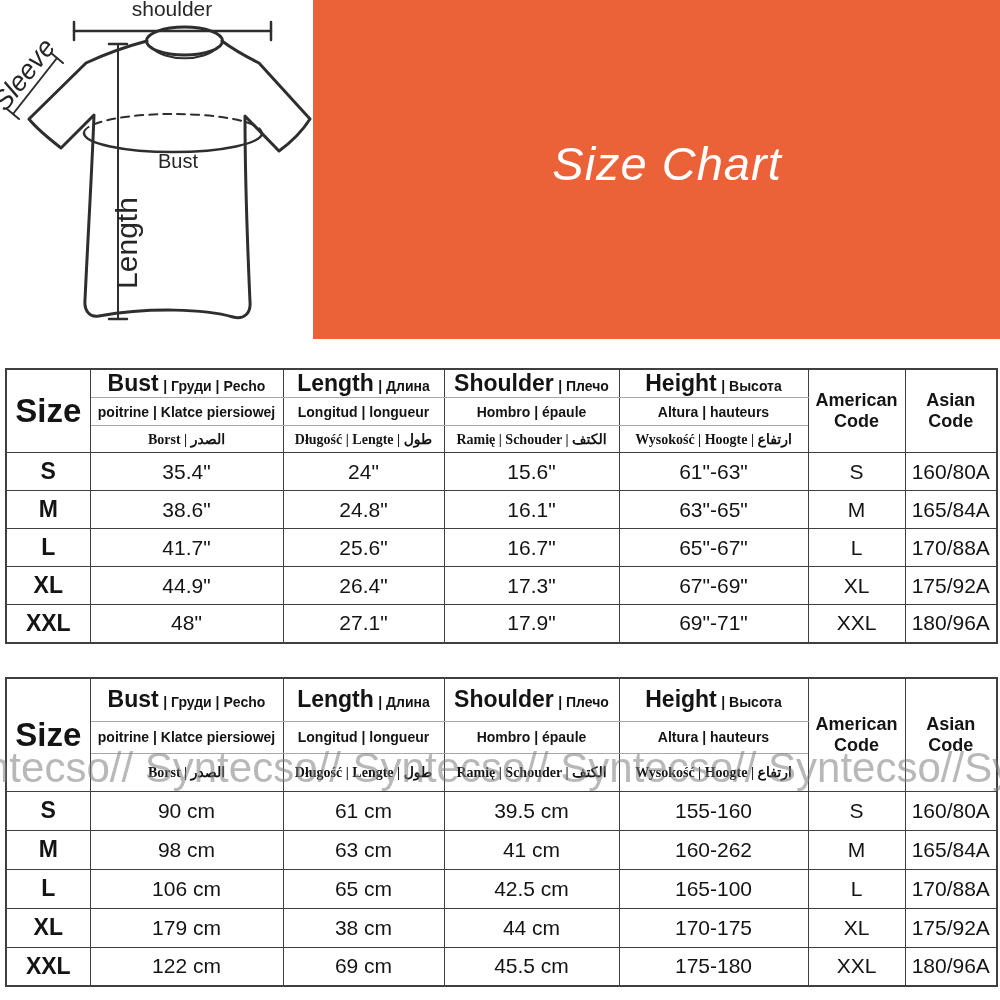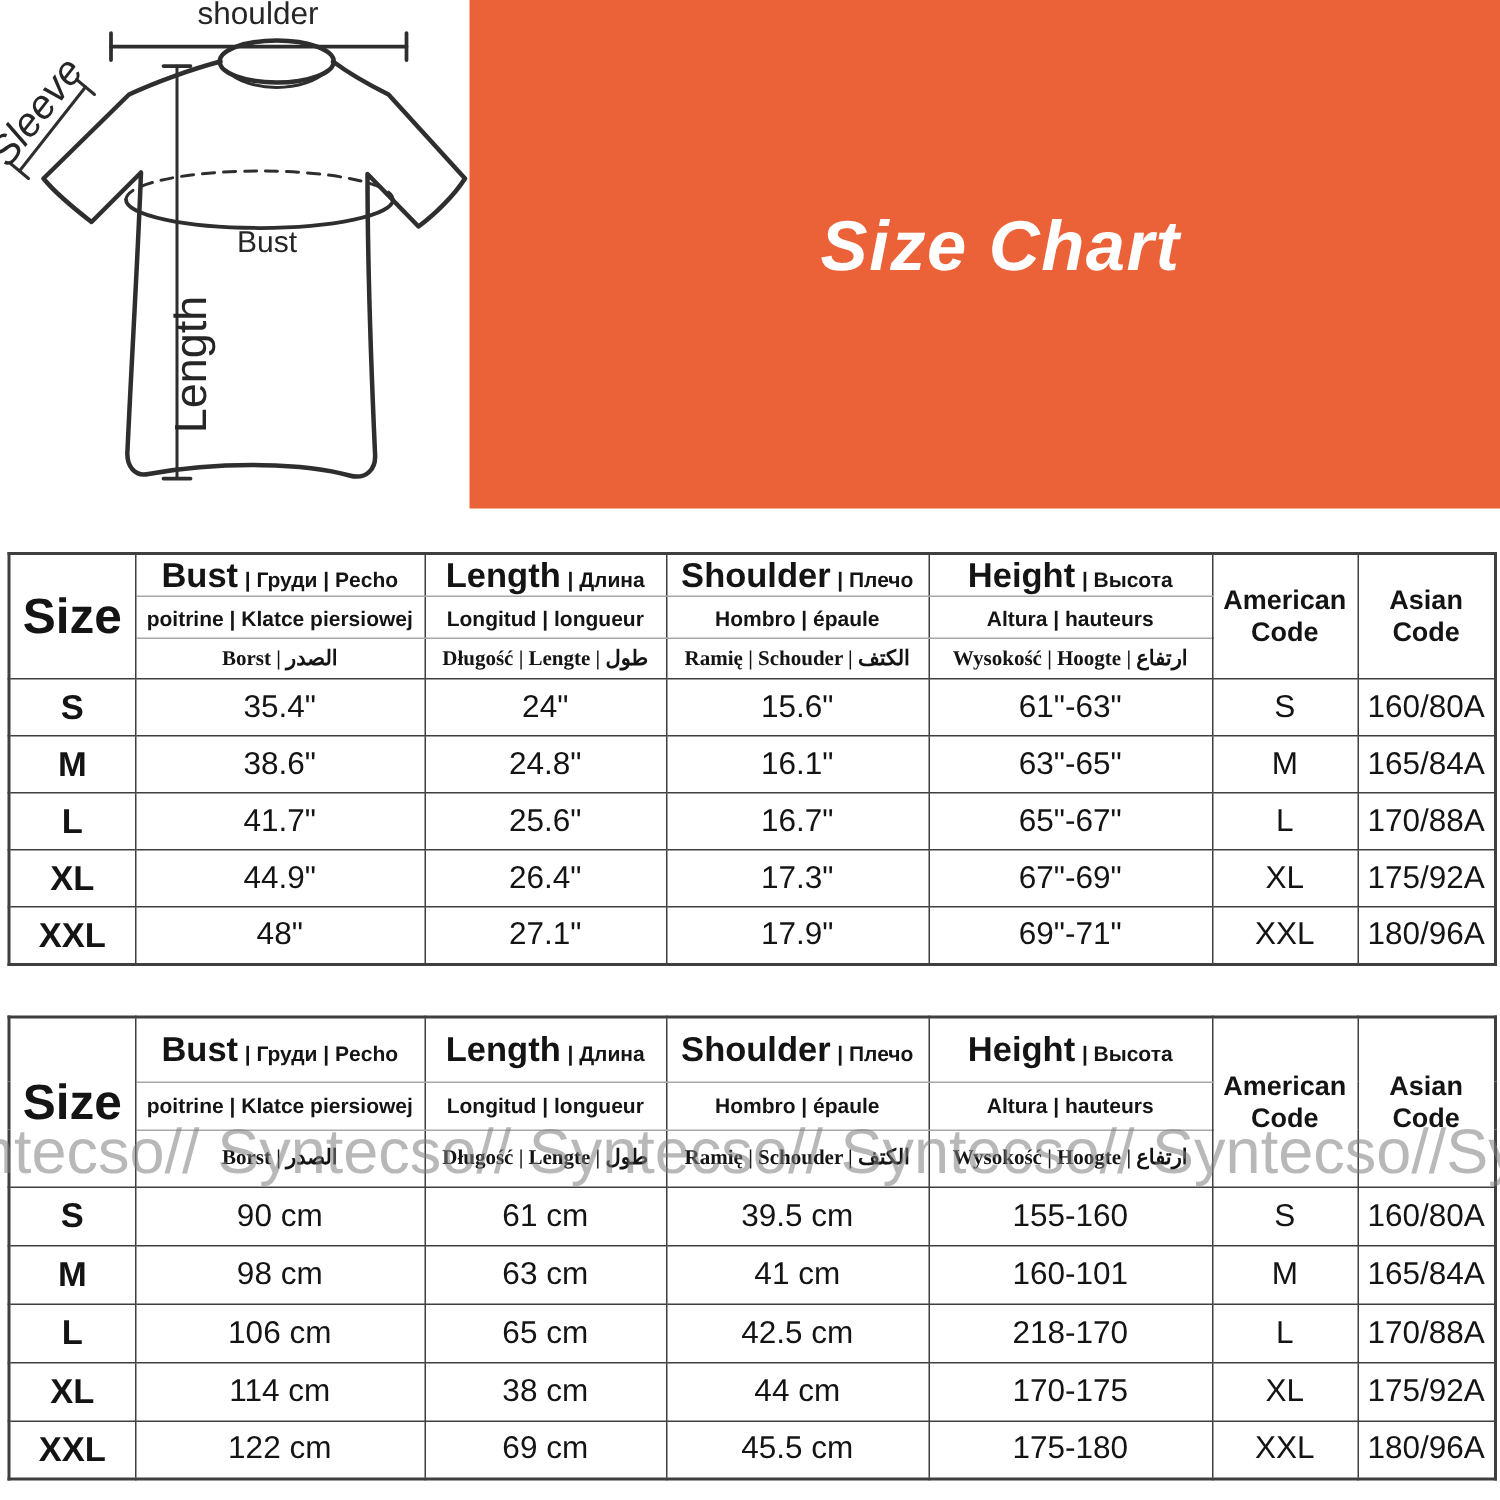--- a/index.html
+++ b/index.html
@@ -2,21 +2,21 @@
 <html><head>
 <meta charset="utf-8">
 <style>
   html,body{margin:0;padding:0;}
   body{width:1000px;height:1000px;background:#ffffff;font-family:"Liberation Sans",sans-serif;}
   .page{position:relative;width:1000px;height:1000px;overflow:hidden;background:#ffffff;padding-left:11px;}
 
   
   .banner{position:absolute;left:313px;top:0;width:687px;height:339px;background:#EB6239;
           display:flex;align-items:center;justify-content:center;}
-  .banner-title{color:#ffffff;font-size:47px;font-weight:bold;font-style:italic;
+  .banner-title{color:#ffffff;font-size:47px;font-weight:normal;font-style:italic;
                 letter-spacing:1px;transform:translateY(-6px);margin-left:21px;}
 
   
   .diagram{position:absolute;left:0;top:0;width:320px;height:352px;}
   .diagram svg{display:block;}
   .sketch{stroke:#2e2e2e;fill:none;stroke-linecap:round;stroke-linejoin:round;}
   .dlabel{fill:#262626;}
 
   
   table.size-table{position:absolute;left:5px;width:991px;table-layout:fixed;
@@ -225,36 +225,36 @@
         <td class="val">39.5 cm</td>
         <td class="val">155-160</td>
         <td class="val">S</td>
         <td class="val">160/80A</td>
       </tr>
       <tr class="datarow">
         <td class="sz">M</td>
         <td class="val">98 cm</td>
         <td class="val">63 cm</td>
         <td class="val">41 cm</td>
-        <td class="val">160-101</td>
+        <td class="val">160-262</td>
         <td class="val">M</td>
         <td class="val">165/84A</td>
       </tr>
       <tr class="datarow">
         <td class="sz">L</td>
         <td class="val">106 cm</td>
         <td class="val">65 cm</td>
         <td class="val">42.5 cm</td>
-        <td class="val">218-170</td>
+        <td class="val">165-100</td>
         <td class="val">L</td>
         <td class="val">170/88A</td>
       </tr>
       <tr class="datarow">
         <td class="sz">XL</td>
-        <td class="val">114 cm</td>
+        <td class="val">179 cm</td>
         <td class="val">38 cm</td>
         <td class="val">44 cm</td>
         <td class="val">170-175</td>
         <td class="val">XL</td>
         <td class="val">175/92A</td>
       </tr>
       <tr class="datarow">
         <td class="sz">XXL</td>
         <td class="val">122 cm</td>
         <td class="val">69 cm</td>

